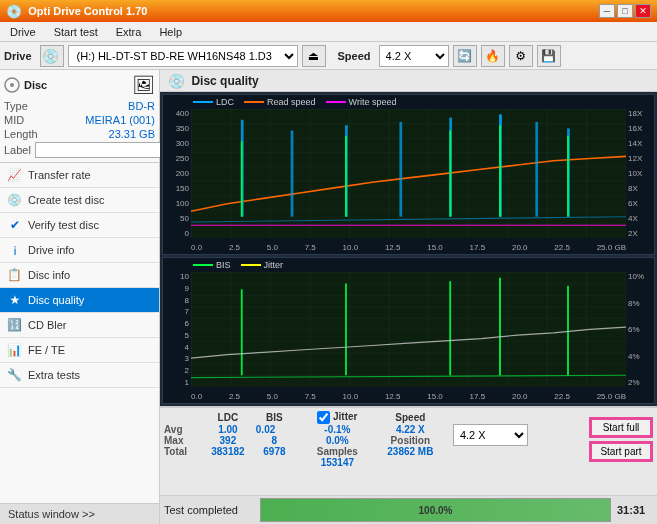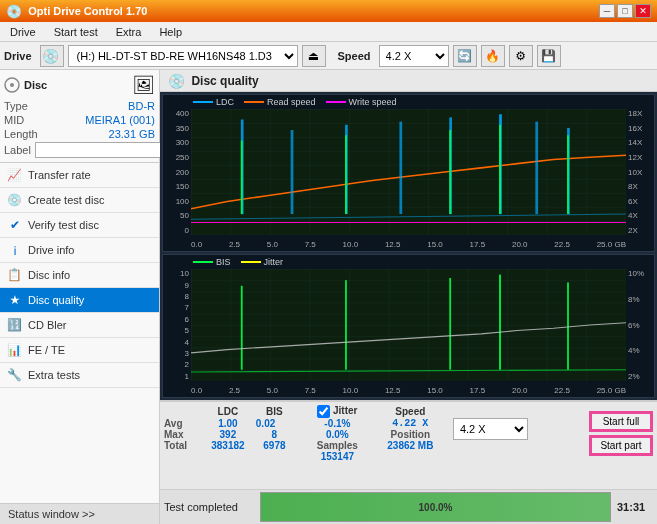--- a/index.html
+++ b/index.html
@@ -321,21 +321,21 @@
       display: flex;
       align-items: center;
       padding: 2px 4px;
       gap: 6px;
       background: #e0e0e0;
       border-top: 1px solid #ccc;
       margin-top: 24px;
     }
     .progress-bar-outer {
       flex: 1;
-      height: 30px;
+      height: 24px;
       background: #14b8a6;
       border: 1px solid #999;
       position: relative;
       overflow: hidden;
     }
     .progress-bar-inner {
       height: 100%;
       background: linear-gradient(to right, #4caf50, #66bb6a);
       position: absolute;
       left: 0;
@@ -714,21 +714,21 @@
               </td>
               <td style="text-align:center;font-weight:bold;color:#333;">Speed</td>
               <td></td>
             </tr>
             <tr>
               <td style="font-weight:bold;color:#555;">Avg</td>
               <td style="text-align:center;color:#0066cc;font-weight:bold;">1.00</td>
               <td style="text-align:left;color:#0066cc;font-weight:bold;">0.02</td>
               <td></td>
               <td style="text-align:center;color:#0066cc;font-weight:bold;">-0.1%</td>
-              <td style="text-align:center;color:#0066cc;font-weight:bold;font-family:Liberation Mono, monospace;">4.22 X</td>
+              <td style="text-align:center;color:#0066cc;font-weight:bold;">4.22 X</td>
               <td rowspan="3" style="vertical-align:top;padding-left:4px;">
                 <select class="speed-dropdown">
                   <option>4.2 X</option>
                 </select>
               </td>
             </tr>
             <tr>
               <td style="font-weight:bold;color:#555;">Max</td>
               <td style="text-align:center;color:#0066cc;font-weight:bold;">392</td>
               <td style="text-align:center;color:#0066cc;font-weight:bold;">8</td>

